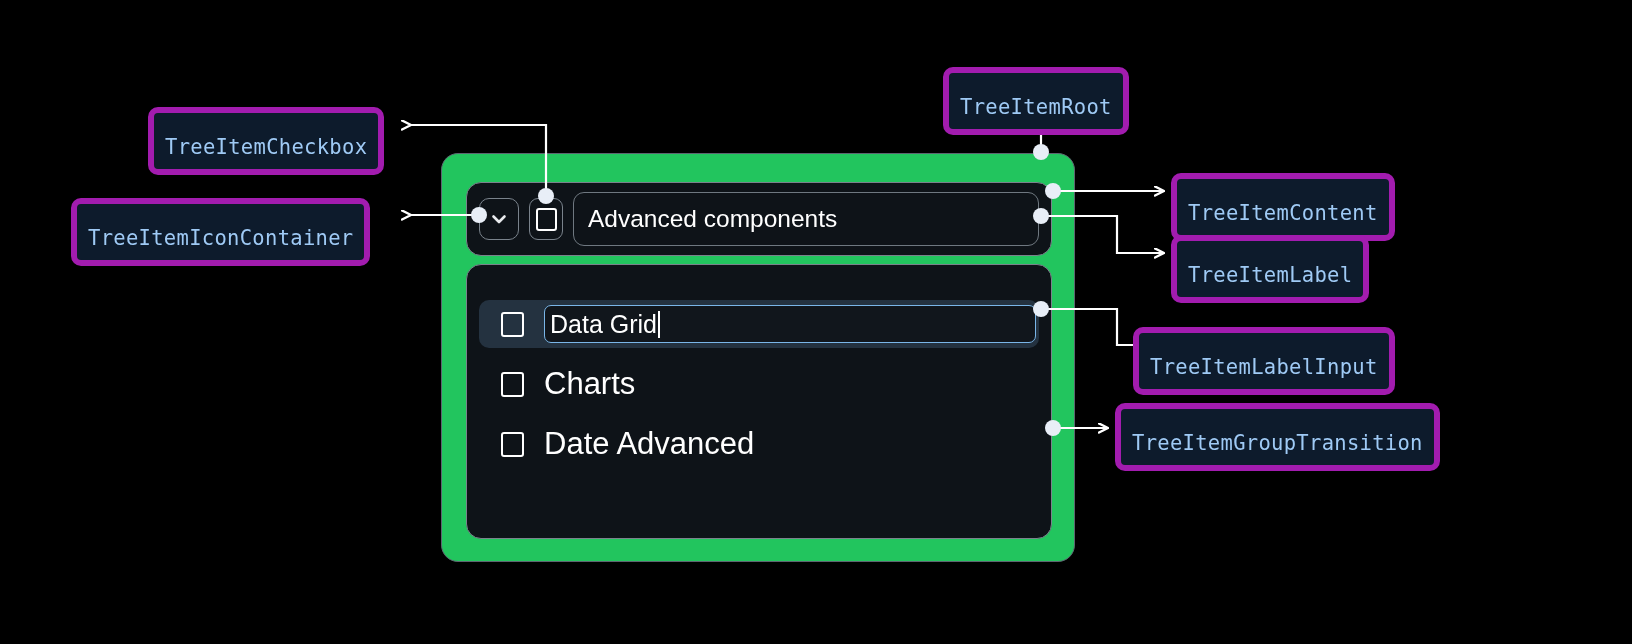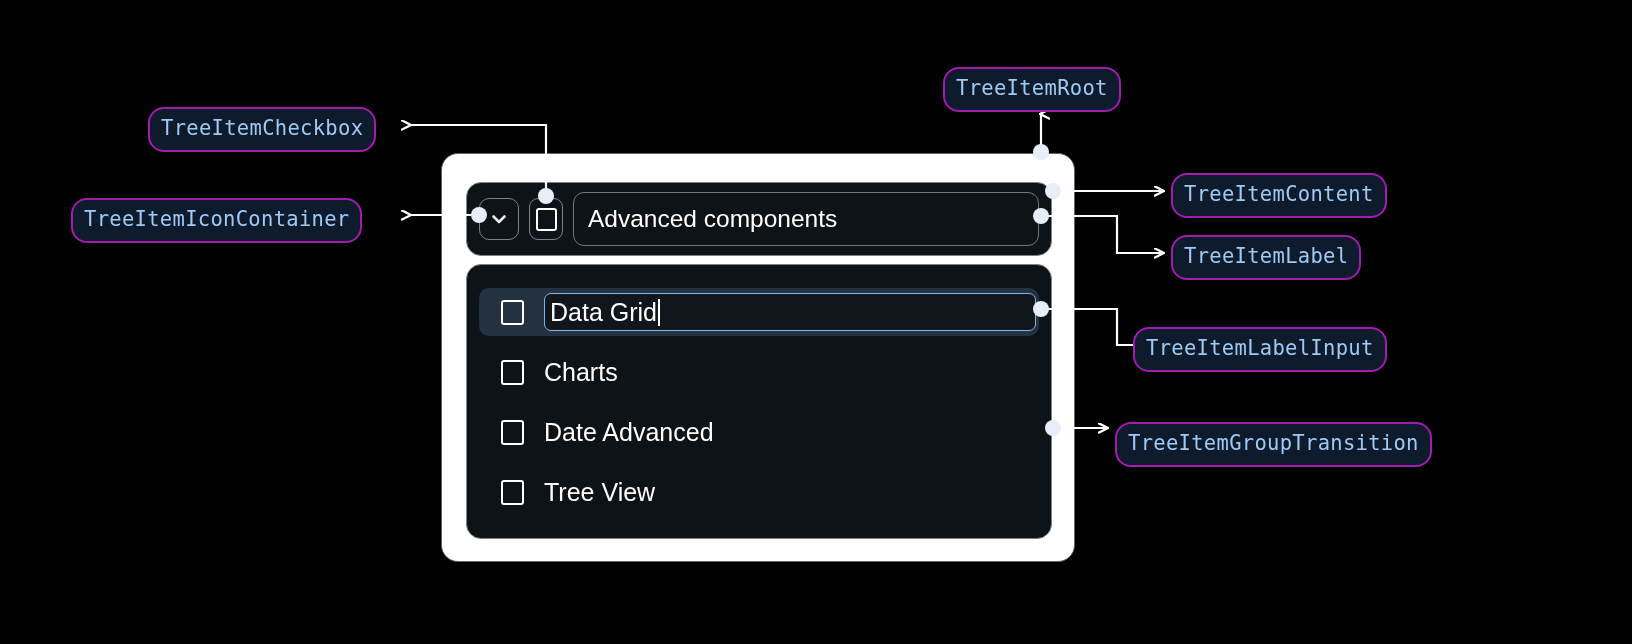--- a/index.html
+++ b/index.html
@@ -31,41 +31,41 @@
     height: 644px;
     pointer-events: none;
     z-index: 5;
   }
 
   
   .chip {
     position: absolute;
     box-sizing: border-box;
     background: #0d1b2c;
-    border: 2px solid #a21caf;
-    border-radius: 16px;
+    border: 6px solid #a21caf;
+    border-radius: 10px;
     color: #9fcaf5;
     font-family: "DejaVu Sans Mono", "Liberation Mono", monospace;
     font-size: 20.5px;
     letter-spacing: 0.3px;
     line-height: 1;
-    padding: 9px 11px 11px 11px;
+    padding: 24px 11px 11px 11px;
     white-space: nowrap;
     z-index: 9;
   }
 
   
   .tree-root {
     position: absolute;
     left: 441px;
     top: 153px;
     width: 634px;
     height: 409px;
     box-sizing: border-box;
-    background: #ffffff;
+    background: #22c55e;
     border: 1.4px solid #5c6670;
     border-radius: 17px;
     z-index: 3;
   }
 
   .tree-content {
     position: absolute;
     left: 24px;
     top: 28px;
     width: 586px;
@@ -129,21 +129,21 @@
   .tree-group {
     position: absolute;
     left: 24px;
     top: 110px;
     width: 586px;
     height: 275px;
     box-sizing: border-box;
     background: #0e1318;
     border: 1.4px solid #7a838c;
     border-radius: 15px;
-    padding-top: 23px;
+    padding-top: 35px;
   }
 
   .tree-item {
     position: relative;
     height: 48px;
     margin: 0 12px;
     display: flex;
     align-items: center;
     gap: 20px;
     padding-left: 22px;
@@ -159,21 +159,21 @@
     width: 23px;
     height: 25px;
     box-sizing: border-box;
     border: 2.6px solid #ffffff;
     border-radius: 3px;
     flex: none;
   }
 
   .item-label {
     color: #ffffff;
-    font-size: 25px;
+    font-size: 31px;
     white-space: nowrap;
   }
 
   .item-input {
     flex: 1 1 auto;
     height: 38px;
     margin-right: 3px;
     box-sizing: border-box;
     background: #11161c;
     border: 1.6px solid #7ab6e8;
@@ -247,21 +247,21 @@
   <div class="chip" style="left:71px; top:198px;">TreeItemIconContainer</div>
 
   <div class="chip" style="left:943px; top:67px;">TreeItemRoot</div>
 
   <div class="chip" style="left:1171px; top:173px;">TreeItemContent</div>
 
   <div class="chip" style="left:1171px; top:235px;">TreeItemLabel</div>
 
   <div class="chip" style="left:1133px; top:327px;">TreeItemLabelInput</div>
 
-  <div class="chip" style="left:1115px; top:422px;">TreeItemGroupTransition</div>
+  <div class="chip" style="left:1115px; top:403px;">TreeItemGroupTransition</div>
 
   <div class="tree-root">
 
     <div class="tree-content">
 
       <div class="icon-container">
         <span>
           <svg width="22" height="22" viewBox="0 0 22 22" aria-hidden="true">
             <path d="M5.5,8.5 L11,14 L16.5,8.5" fill="none" stroke="#e8eaed" stroke-width="2.6" stroke-linecap="round" stroke-linejoin="round"></path>
           </svg>
@@ -290,21 +290,17 @@
       <div class="tree-item">
         <span class="item-checkbox"></span>
         <span class="item-label">Charts</span>
       </div>
 
       <div class="tree-item">
         <span class="item-checkbox"></span>
         <span class="item-label">Date Advanced</span>
       </div>
 
-      <div class="tree-item">
-        <span class="item-checkbox"></span>
-        <span class="item-label">Tree View</span>
-      </div>
 
     </div>
   </div>
 
 </div>
 
 </body></html>

